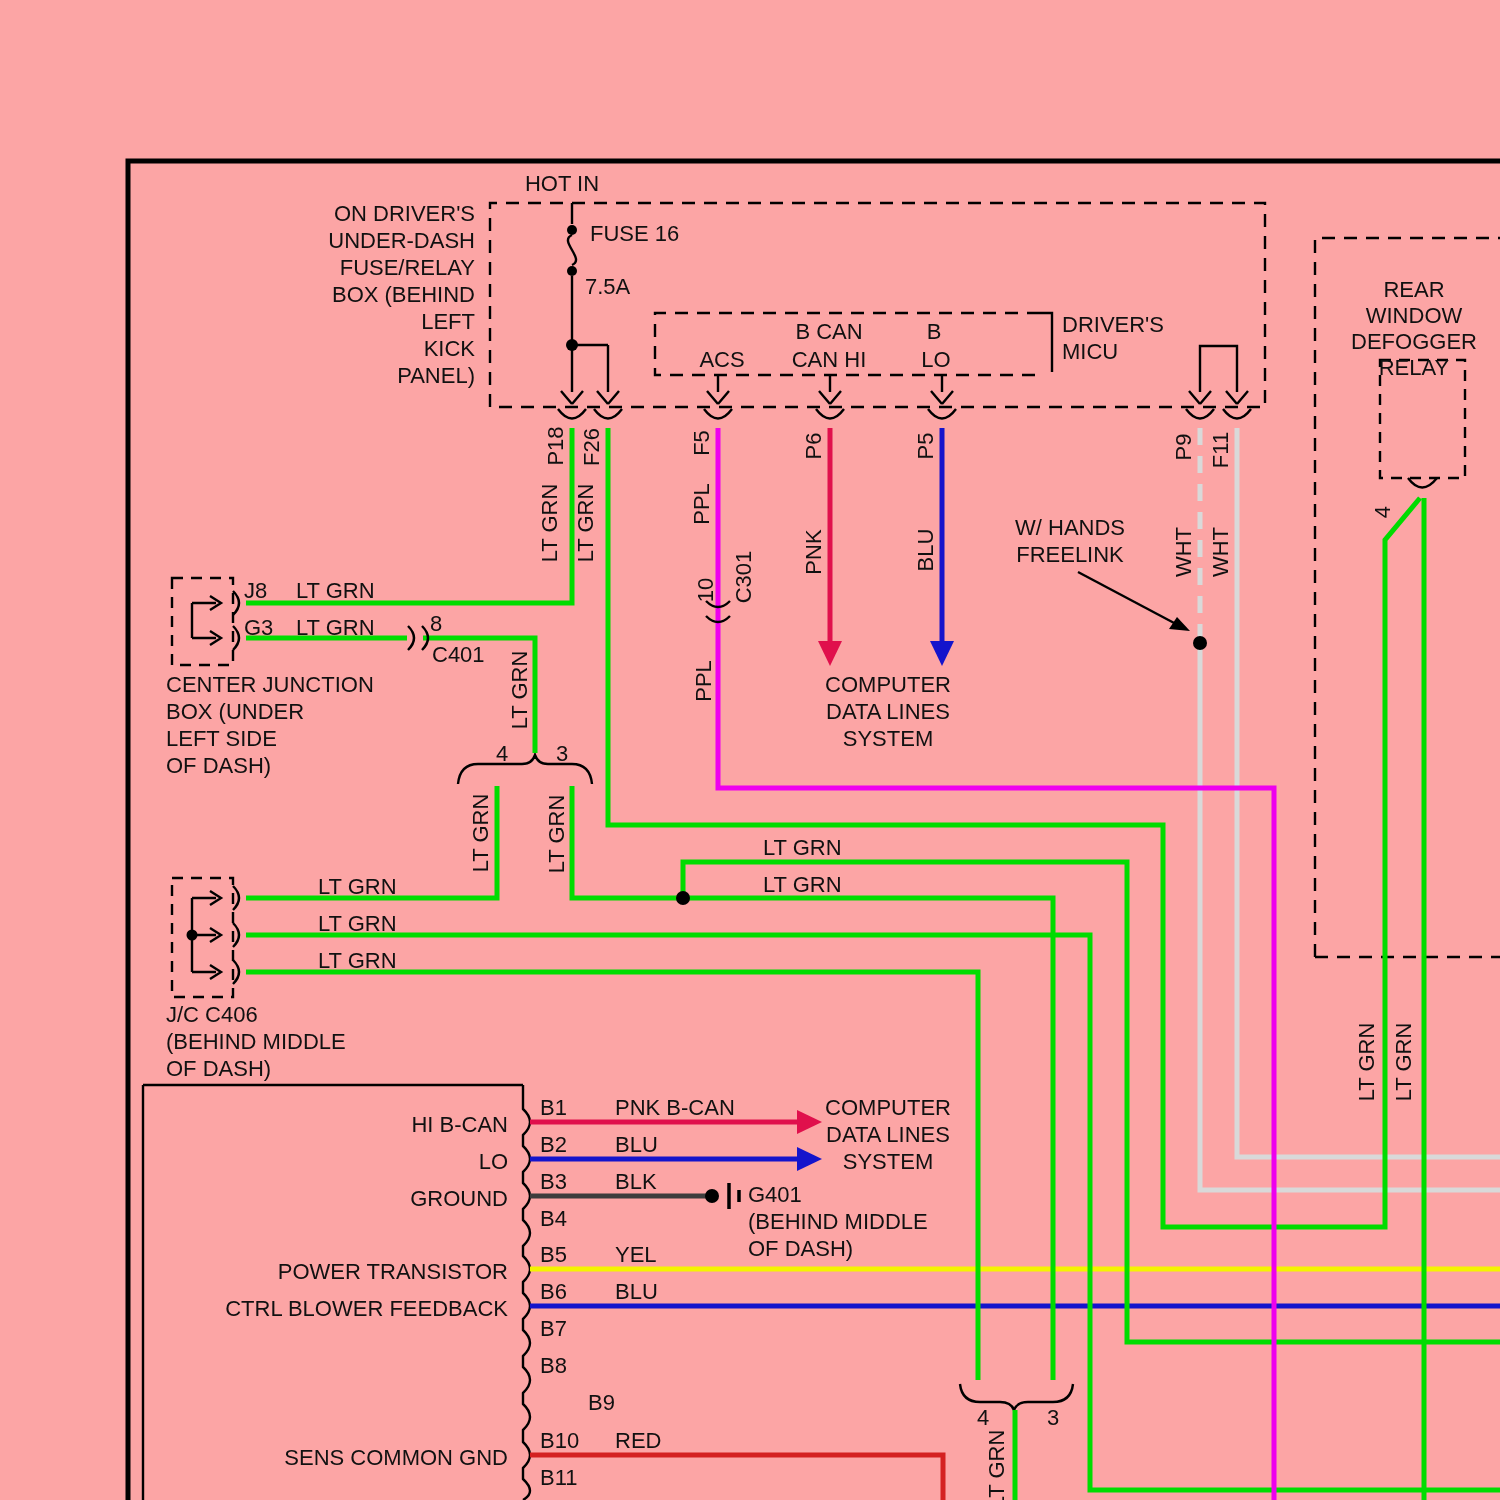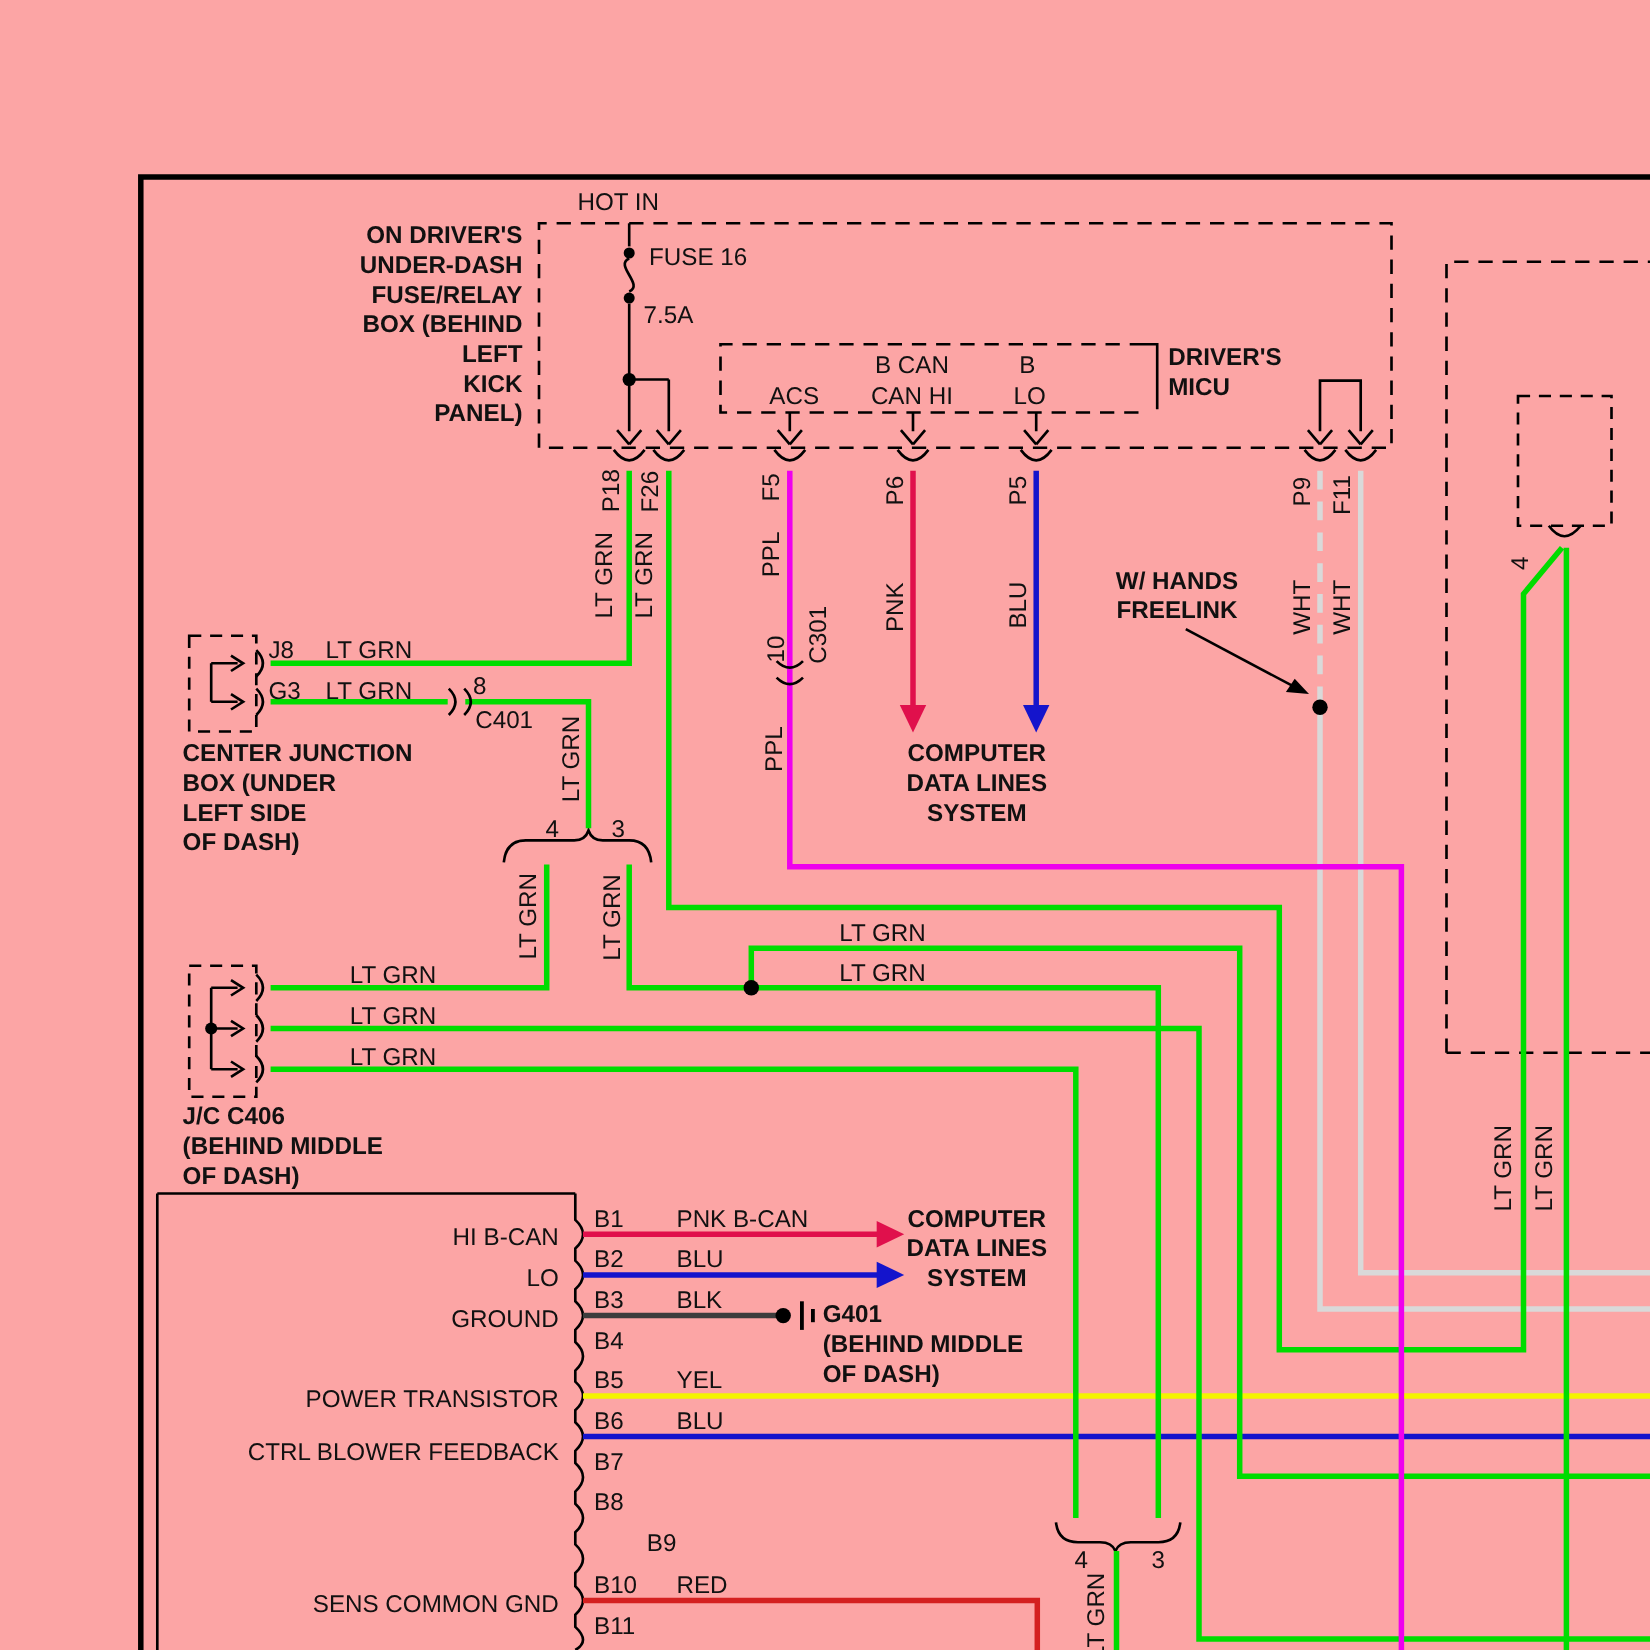--- a/index.html
+++ b/index.html
@@ -1,20 +1,20 @@
 <!DOCTYPE html>
 <html style="--lt_grn: #00DC00; --ppl: #EE00EE; --pnk: #E0104C; --blu: #1414CC; --wht: #D9D9D9; --blk: #3D3D3D; --yel: #F4F400; --red: #D42020;"><head>
 <meta charset="utf-8">
 <style>
   html,body{margin:0;padding:0;background:#fff;}
   #canvas{position:relative;width:1500px;height:1500px;background:#fca5a5;overflow:hidden;
           font-family:"Liberation Sans",sans-serif;color:#111;}
   svg{position:absolute;left:0;top:0;}
   .lbl{position:absolute;font-size:22px;line-height:27px;white-space:nowrap;color:#111;}
-  .pre{white-space:pre-line;font-weight:bold;}
+  .pre{white-space:pre-line;}
   .ctr{transform:translateX(-50%);text-align:center;}
   .rgt{transform:translateX(-100%);text-align:right;}
   .rot{transform:translate(-50%,-50%) rotate(-90deg);transform-origin:center;}
   .blk4{line-height:27px;}
   
   .wG{stroke:var(--lt_grn);} .wM{stroke:var(--ppl);} .wK{stroke:var(--pnk);}
   .wB{stroke:var(--blu);}   .wW{stroke:var(--wht);} .wD{stroke:var(--blk);}
   .wY{stroke:var(--yel);}   .wR{stroke:var(--red);}
   .fK{fill:var(--pnk);} .fB{fill:var(--blu);}
   .wire{stroke-width:5;fill:none;}
@@ -202,20 +202,23 @@
 <div class="lbl rot" style="left:549px;top:523px;">LT GRN</div>
 <div class="lbl rot" style="left:585px;top:523px;">LT GRN</div>
 <div class="lbl rot" style="left:701px;top:504px;">PPL</div>
 <div class="lbl rot" style="left:813px;top:552px;">PNK</div>
 <div class="lbl rot" style="left:925px;top:550px;">BLU</div>
 <div class="lbl rot" style="left:1183px;top:552px;">WHT</div>
 <div class="lbl rot" style="left:1220px;top:552px;">WHT</div>
 
 <div class="lbl pre ctr" style="left:1070px;top:514px;">W/ HANDS
 FREELINK</div>
+<div class="lbl pre ctr" style="left:1414px;top:277px;line-height:26px;">REAR WINDOW
+DEFOGGER
+RELAY</div>
 <div class="lbl rot" style="left:1382px;top:512px;">4</div>
 <div class="lbl pre ctr" style="left:888px;top:671px;">COMPUTER
 DATA LINES
 SYSTEM</div>
 
 <div class="lbl rot" style="left:705px;top:590px;">10</div>
 <div class="lbl rot" style="left:743px;top:577px;">C301</div>
 <div class="lbl rot" style="left:703px;top:681px;">PPL</div>
 
 <div class="lbl" style="left:244px;top:577px;">J8</div>
@@ -261,21 +264,21 @@
 <div class="lbl" style="left:615px;top:1131px;">BLU</div>
 <div class="lbl" style="left:615px;top:1168px;">BLK</div>
 <div class="lbl" style="left:615px;top:1241px;">YEL</div>
 <div class="lbl" style="left:615px;top:1278px;">BLU</div>
 <div class="lbl" style="left:615px;top:1427px;">RED</div>
 
 <div class="lbl rgt" style="left:508px;top:1111px;">HI B-CAN</div>
 <div class="lbl rgt" style="left:508px;top:1148px;">LO</div>
 <div class="lbl rgt" style="left:508px;top:1185px;">GROUND</div>
 <div class="lbl rgt" style="left:508px;top:1258px;">POWER TRANSISTOR</div>
-<div class="lbl rgt" style="left:508px;top:1295px;margin-top:11px;">CTRL BLOWER FEEDBACK</div>
+<div class="lbl rgt" style="left:508px;top:1295px;">CTRL BLOWER FEEDBACK</div>
 <div class="lbl rgt" style="left:508px;top:1444px;">SENS COMMON GND</div>
 
 <div class="lbl pre ctr" style="left:888px;top:1094px;">COMPUTER
 DATA LINES
 SYSTEM</div>
 <div class="lbl pre blk4" style="left:748px;top:1181px;">G401
 (BEHIND MIDDLE
 OF DASH)</div>
 
 <div class="lbl ctr" style="left:983px;top:1404px;">4</div>

